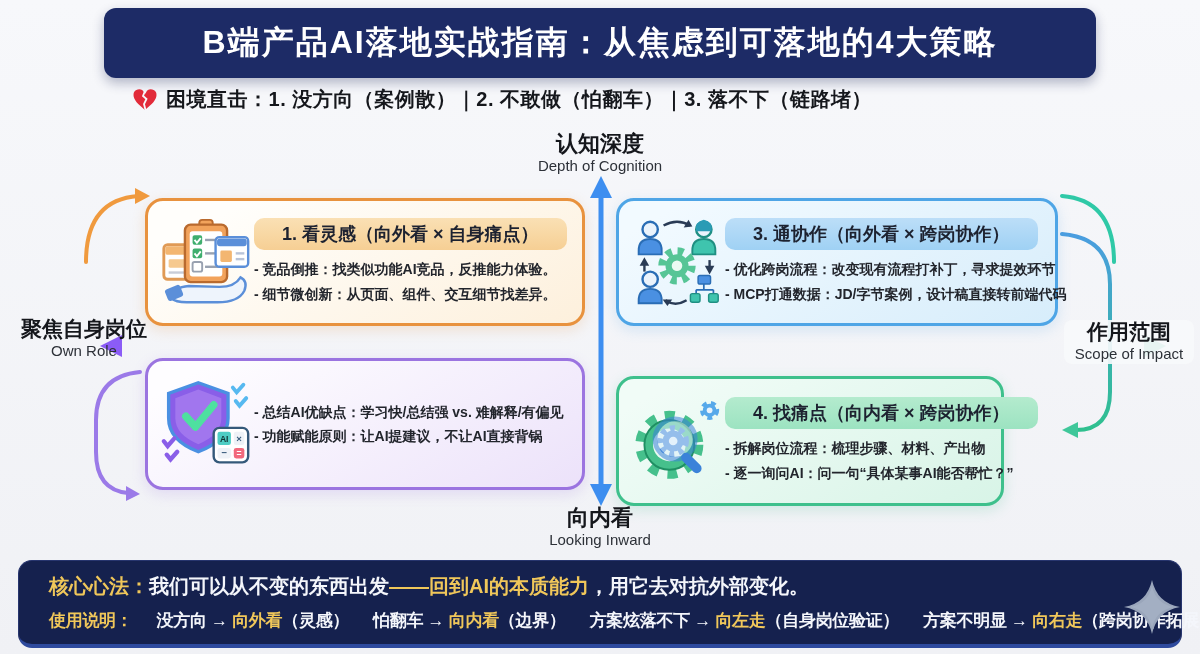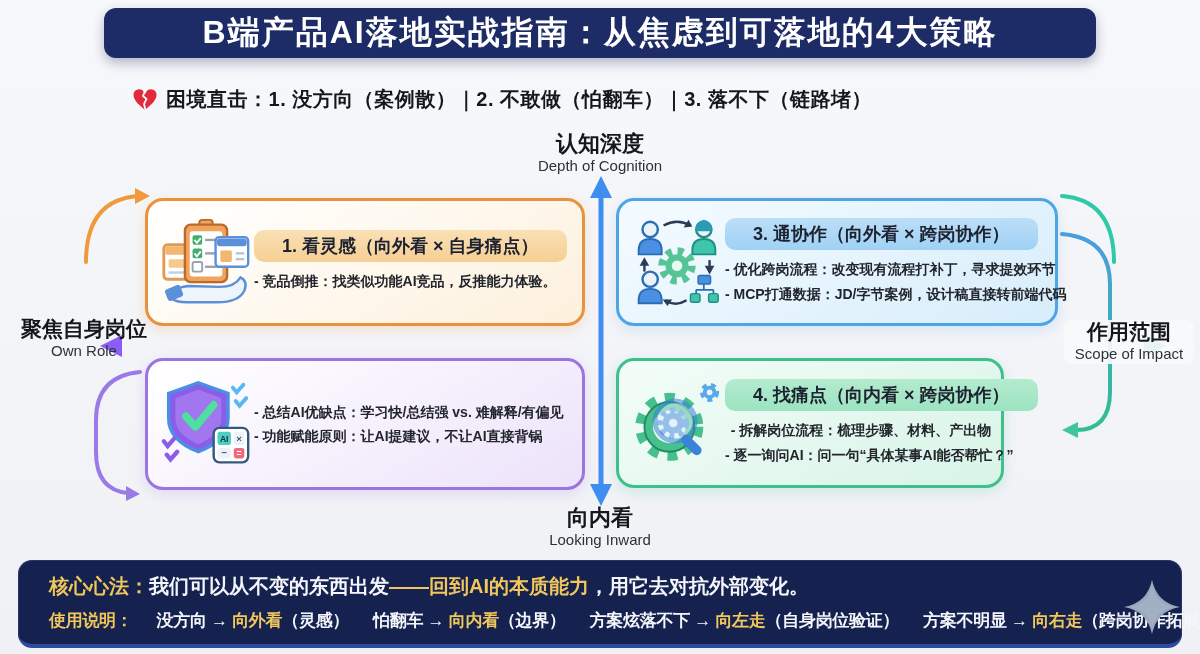--- a/index.html
+++ b/index.html
@@ -1,20 +1,20 @@
 <!DOCTYPE html>
 <html><head>
 <meta charset="utf-8">
 <style>
   html,body{margin:0;padding:0;}
   body{width:1200px;height:654px;background:#f2f3f7;font-family:"Liberation Sans","DejaVu Sans",sans-serif;overflow:hidden;}
   .canvas{position:relative;width:1200px;height:654px;background:linear-gradient(180deg,#f7f8fb 0%,#f0f1f5 100%);}
 
   
-  .header-bar{position:absolute;left:104px;top:8px;width:992px;height:50px;background:#1d2b66;border-radius:12px;
+  .header-bar{position:absolute;left:104px;top:8px;width:992px;height:70px;background:#1d2b66;border-radius:12px;
     display:flex;align-items:center;justify-content:center;box-shadow:0 5px 12px rgba(20,30,80,.30);}
   .header-bar .title{color:#ffffff;font-size:32px;font-weight:bold;letter-spacing:2px;white-space:nowrap;}
 
   
   .pain-banner{position:absolute;left:0;top:86px;width:1004px;display:flex;align-items:center;justify-content:center;gap:8px;}
   .pain-banner .txt{font-size:20px;font-weight:bold;color:#15171c;letter-spacing:.5px;white-space:nowrap;}
 
   
   .axis{position:absolute;text-align:center;z-index:3;}
   .axis .zh{font-size:22px;font-weight:bold;color:#15171c;line-height:1.15;}
@@ -37,22 +37,22 @@
   .card .bullet{font-size:14px;font-weight:600;color:#22252c;line-height:1.75;white-space:nowrap;}
   .card1{left:145px;top:198px;width:440px;height:128px;border:3px solid #e8923e;
     background:linear-gradient(150deg,#fffefb 15%,#fdf0dc 100%);box-shadow:0 4px 14px rgba(232,146,62,.20);}
   .card1 .pill{background:linear-gradient(180deg,#fae0b4,#f6cf94);}
   .card3{left:616px;top:198px;width:442px;height:128px;border:3px solid #4ea5e6;
     background:linear-gradient(150deg,#f2faff 10%,#d7edfb 100%);box-shadow:0 4px 14px rgba(78,165,230,.20);}
   .card3 .pill{background:linear-gradient(180deg,#bcdef8,#9fd1f4);}
   .card2{left:145px;top:358px;width:440px;height:132px;border:3px solid #9b74e0;
     background:linear-gradient(150deg,#fefdff 10%,#ece2fa 100%);box-shadow:0 4px 14px rgba(155,116,224,.20);}
   .card2 .pill{background:linear-gradient(180deg,#ddccf8,#cdb6f1);}
-  .card4{left:616px;top:358px;width:388px;height:130px;border:3px solid #3ec08c;
-    background:linear-gradient(150deg,#f1fcf7 10%,#d8f4e7 100%);box-shadow:0 4px 14px rgba(62,192,140,.20);text-align:center;}
+  .card4{left:616px;top:376px;width:388px;height:130px;border:3px solid #3ec08c;
+    background:linear-gradient(150deg,#f1fcf7 10%,#d8f4e7 100%);box-shadow:0 4px 14px rgba(62,192,140,.20);}
   .card4 .pill{background:linear-gradient(180deg,#b4ebce,#9ce3c1);}
 
   
   .footer{position:absolute;left:18px;top:560px;width:1164px;height:88px;background:#15214e;border-radius:14px;
     border:1px solid #27356e;border-bottom:4px solid #2e4a9e;box-sizing:border-box;padding:12px 26px 0 30px;z-index:2;}
   .footer .line{white-space:nowrap;}
   .footer .l1{font-size:20px;font-weight:bold;color:#f4f6fb;margin-bottom:9px;}
   .footer .l2{font-size:17px;font-weight:bold;color:#f4f6fb;letter-spacing:-.3px;}
   .footer .gold{color:#f0c75a;}
   .footer .seg{margin-right:24px;}
@@ -145,20 +145,21 @@
         <rect x="63" y="36" width="12" height="12" rx="1.5" fill="#f3b671"></rect>
         <line x1="79" y1="39" x2="88" y2="39" stroke="#b9c4d8" stroke-width="2.5"></line>
         <line x1="79" y1="45" x2="88" y2="45" stroke="#b9c4d8" stroke-width="2.5"></line>
         <path d="M12 86 Q14 74 30 73 L62 74 Q78 74 84 64 Q92 68 88 78 Q82 90 60 90 L28 90 Q16 90 12 86 Z" fill="#eef4fc" stroke="#5b8fd9" stroke-width="2.5"></path>
         <rect x="6" y="74" width="17" height="13" rx="3" fill="#5b8fd9" transform="rotate(-22 14 80)"></rect>
       </svg>
     </div>
     <div class="content">
       <div class="pill">1. 看灵感（向外看 × 自身痛点）</div>
       <div class="bullet">- 竞品倒推：找类似功能AI竞品，反推能力体验。</div>
+      <div class="bullet">- 细节微创新：从页面、组件、交互细节找差异。</div>
     </div>
   </div>
 
   <div class="card card3">
     <div class="icon-box">
       <svg width="92" height="92" viewBox="0 0 96 96">
         <circle cx="20" cy="14" r="8" fill="#eaf3fc" stroke="#2a6db5" stroke-width="2.5"></circle>
         <path d="M8 36 Q8 24 20 24 Q32 24 32 36 L32 40 L8 40 Z" fill="#4a90e2" stroke="#2a6db5" stroke-width="2"></path>
         <circle cx="76" cy="14" r="8" fill="#eaf3fc" stroke="#1f8f82" stroke-width="2.5"></circle>
         <path d="M76 4 Q66 6 68 16 L84 16 Q86 6 76 4 Z" fill="#2a9bb5"></path>

